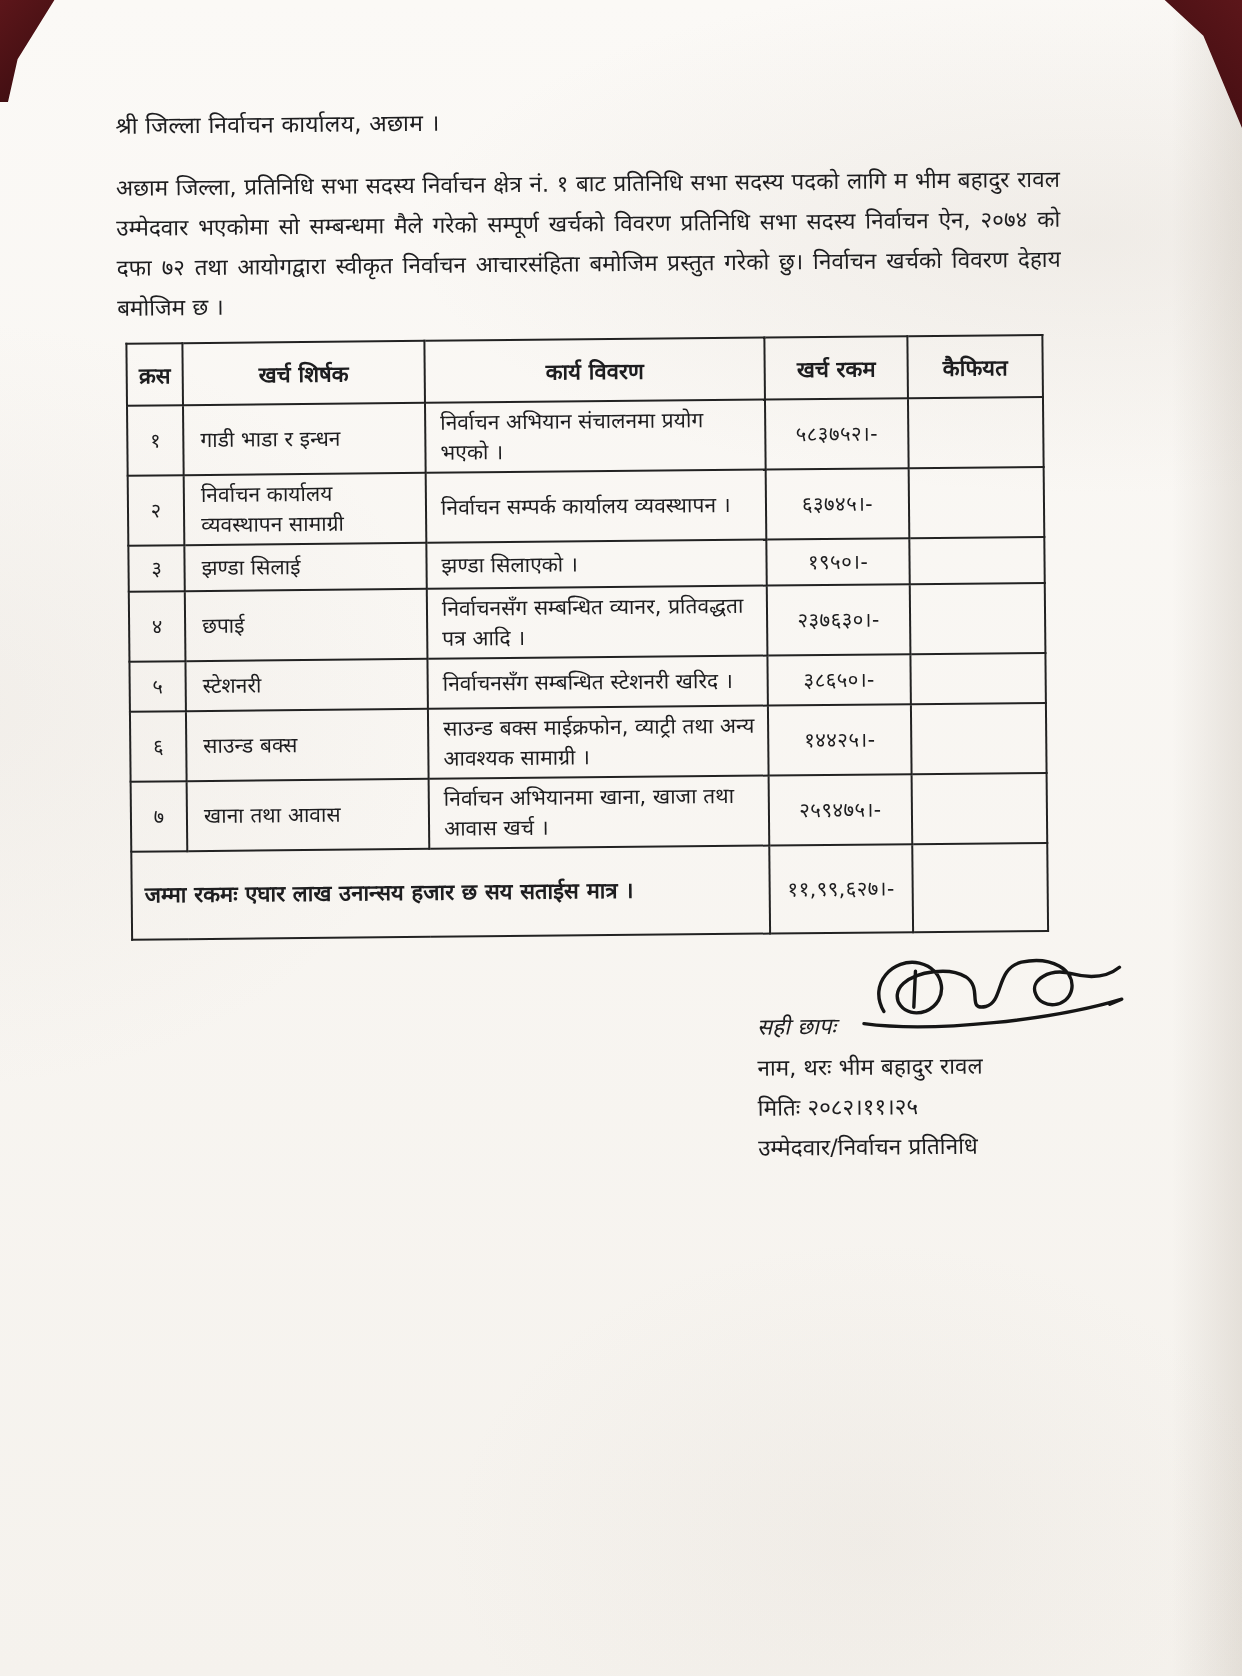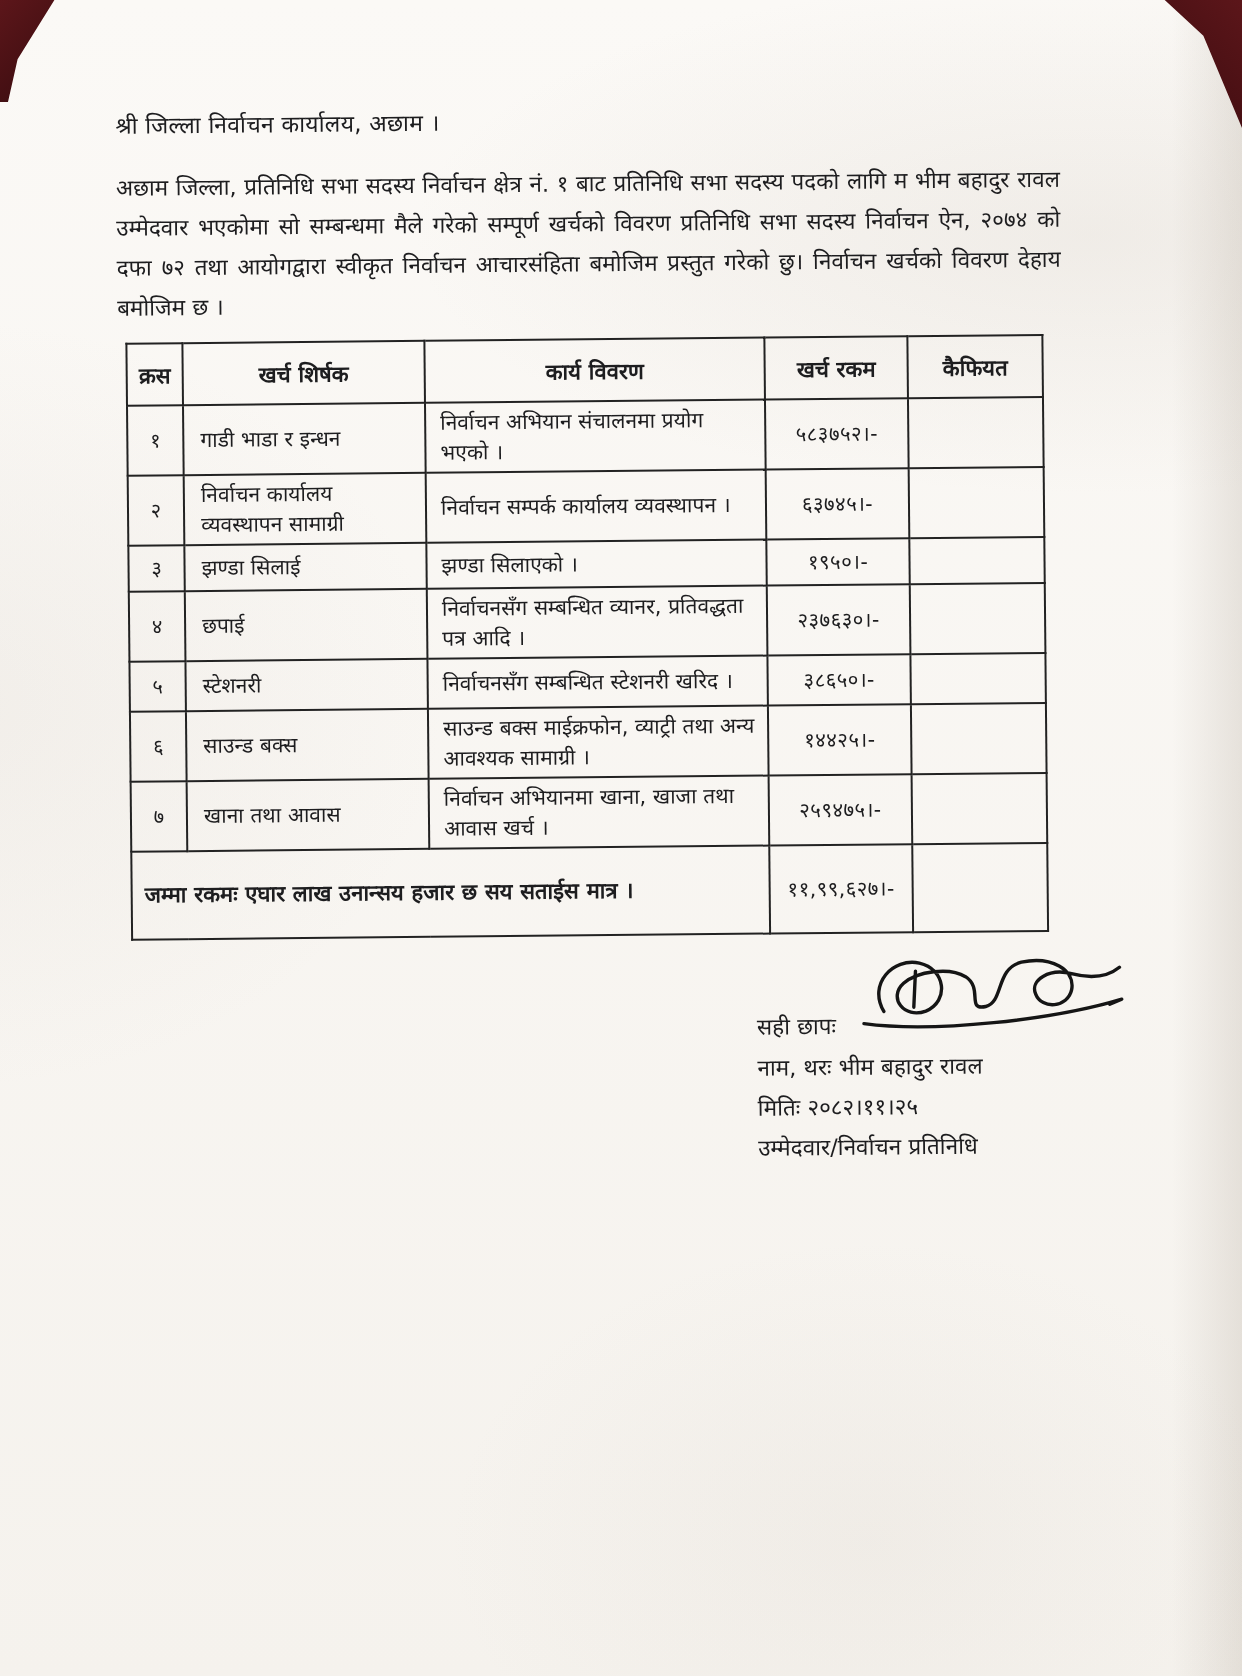--- a/index.html
+++ b/index.html
@@ -57,21 +57,21 @@
   tbody tr:nth-child(2){height:66px;}
   tbody tr:nth-child(3){height:46px;}
   tbody tr:nth-child(4){height:62px;}
   tbody tr:nth-child(5){height:50px;}
   tbody tr:nth-child(6){height:66px;}
   tbody tr:nth-child(7){height:62px;}
   tbody tr.total-row{height:88px;}
   td.c-total{font-weight:bold;font-size:22px;padding-left:12px;}
 
   .sig-line{position:absolute;left:755px;font-size:22.5px;white-space:nowrap;}
-  .sig-label{top:1012px;}
+  .sig-label{top:1012px;font-style:italic;}
   .sig-name{top:1053px;}
   .sig-date{top:1093px;}
   .sig-role{top:1133px;}
   .signature-svg{position:absolute;left:852px;top:952px;}
 </style>
 </head>
 <body>
 
 <div class="paper">
   <div class="corner corner-tl"></div>

